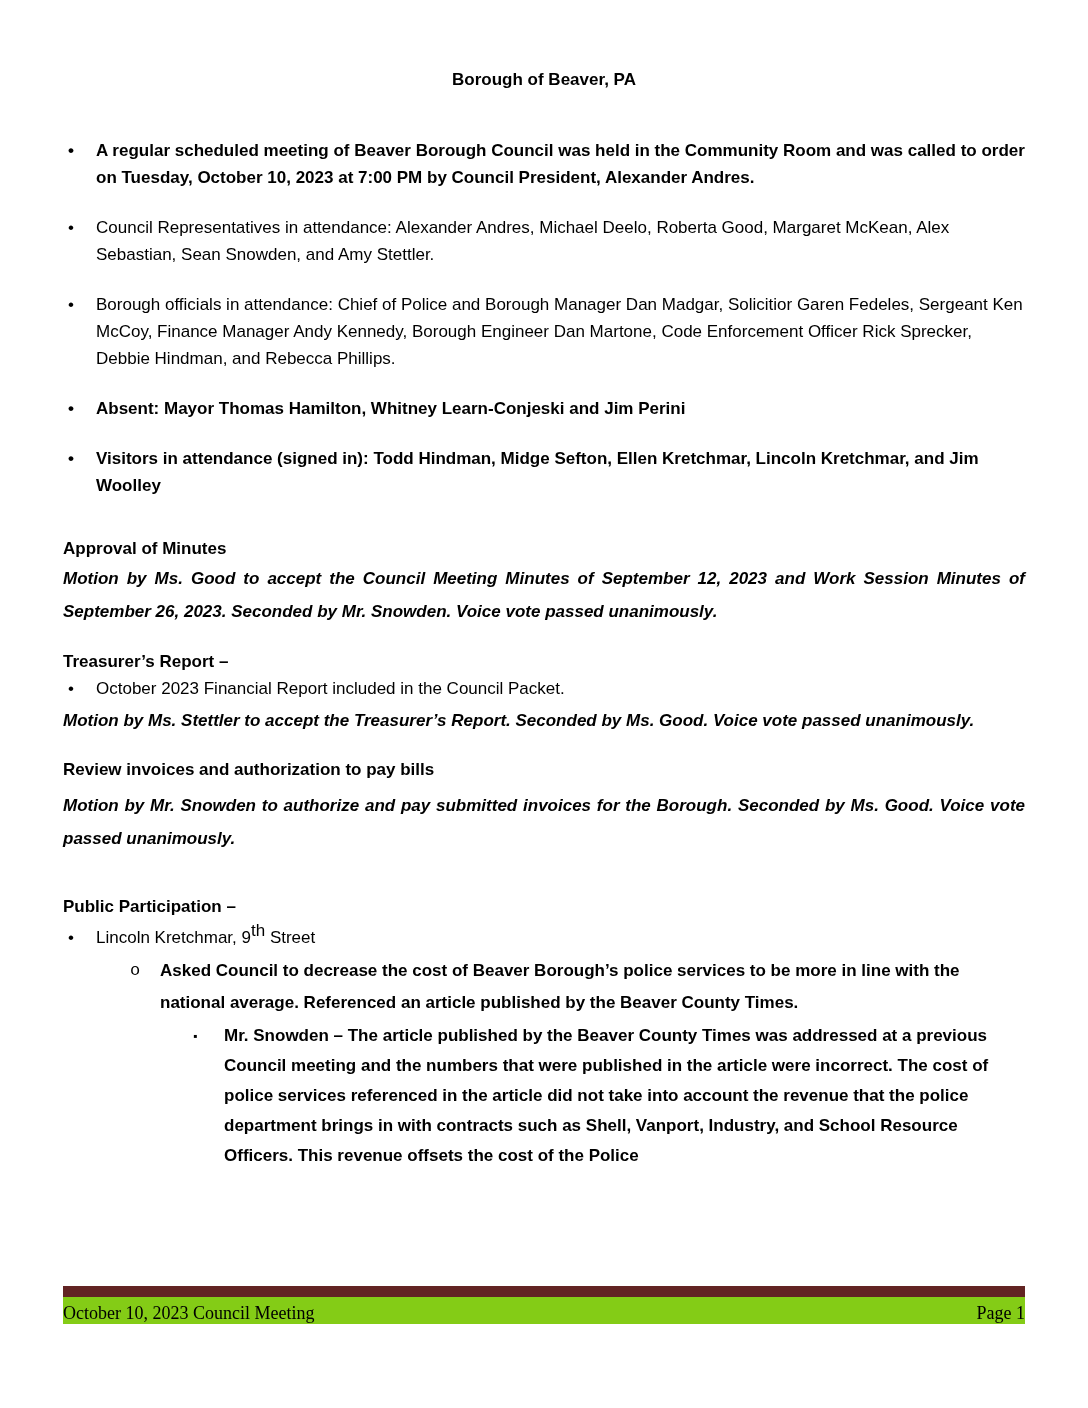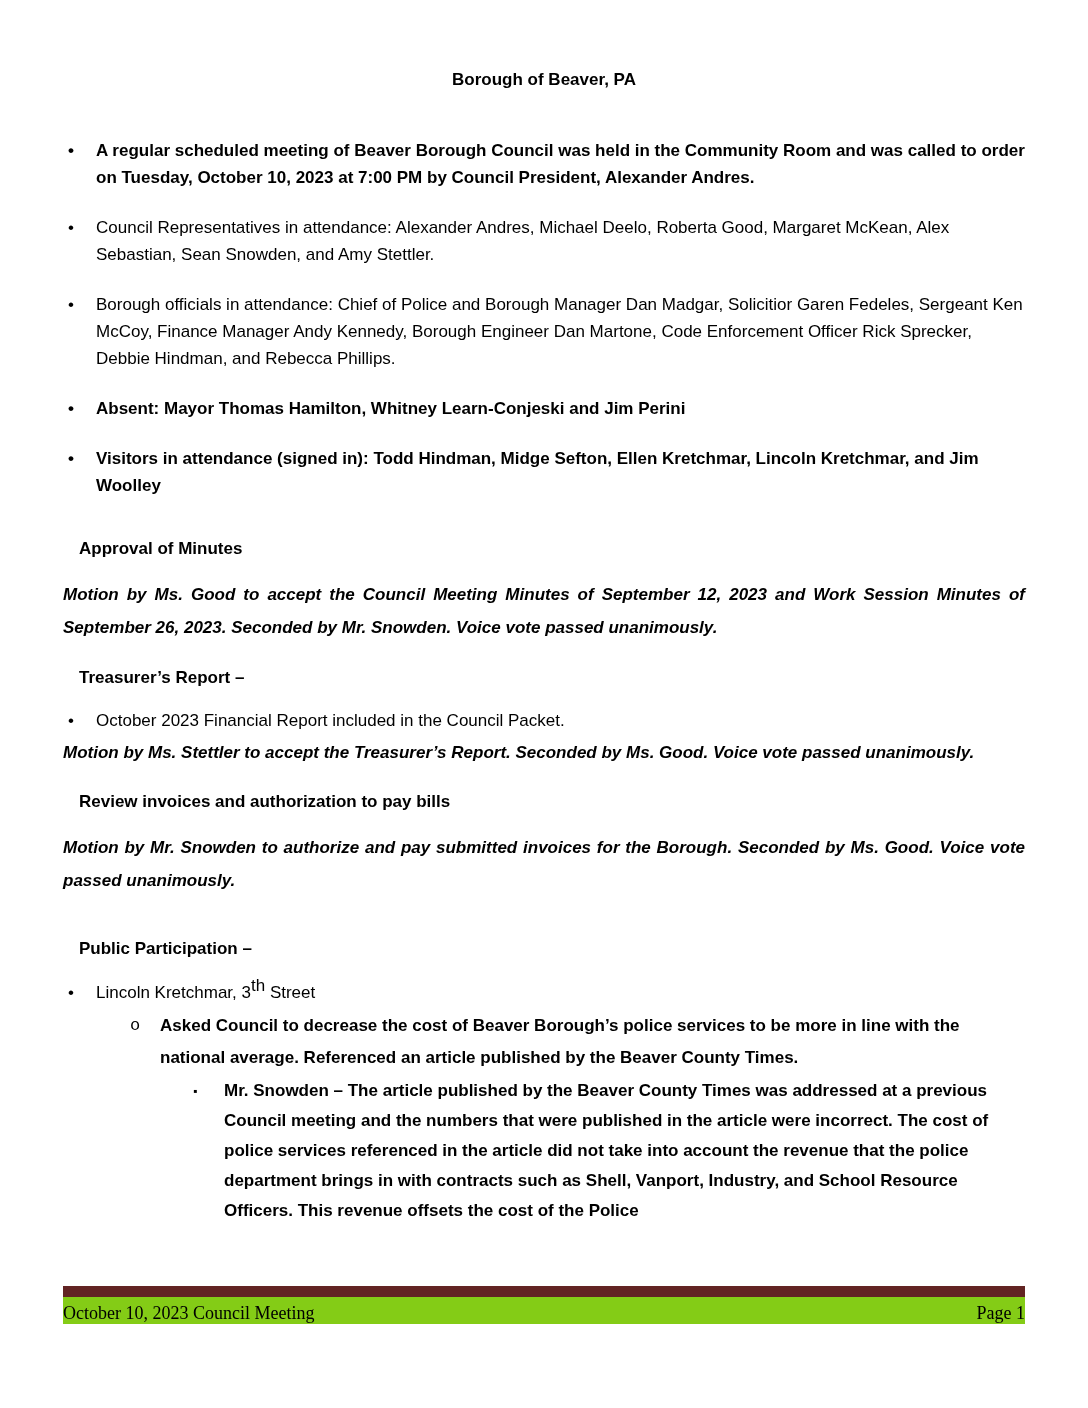--- a/index.html
+++ b/index.html
@@ -37,21 +37,21 @@
   .li1 .marker {
     position: absolute;
     left: 5px;
     top: 0;
   }
   .bold { font-weight: 700; }
   
   .heading {
     font-weight: 700;
     line-height: 27px;
-    margin: 16px;
+    margin: 0;
     font-size: 17px;
   }
   
   .motion {
     font-weight: 700;
     font-style: italic;
     text-align: justify;
     margin: 0;
   }
   .motion.lh33 { line-height: 33px; }
@@ -167,21 +167,21 @@
   <section class="sec-invoices">
     <h2 class="heading">Review invoices and authorization to pay bills</h2>
     <p class="motion lh33">Motion by Mr. Snowden to authorize and pay submitted invoices for the Borough. Seconded by Ms. Good. Voice vote passed unanimously.</p>
   </section>
 
   <section class="sec-public">
     <h2 class="heading">Public Participation –</h2>
 
     <div class="li1-pp">
       <span class="marker">•</span>
-      <span><span>Lincoln Kretchmar, 3</span><sup>th</sup><span> Street</span></span>
+      <span><span>Lincoln Kretchmar, 9</span><sup>th</sup><span> Street</span></span>
     </div>
 
     <div class="li2">
       <span class="marker">o</span>
       <span>Asked Council to decrease the cost of Beaver Borough’s police services to be more in line with the national average. Referenced an article published by the Beaver County Times.</span>
     </div>
 
     <div class="li3">
       <span class="marker">▪</span>
       <span>Mr. Snowden – The article published by the Beaver County Times was addressed at a previous Council meeting and the numbers that were published in the article were incorrect. The cost of police services referenced in the article did not take into account the revenue that the police department brings in with contracts such as Shell, Vanport, Industry, and School Resource Officers. This revenue offsets the cost of the Police</span>

